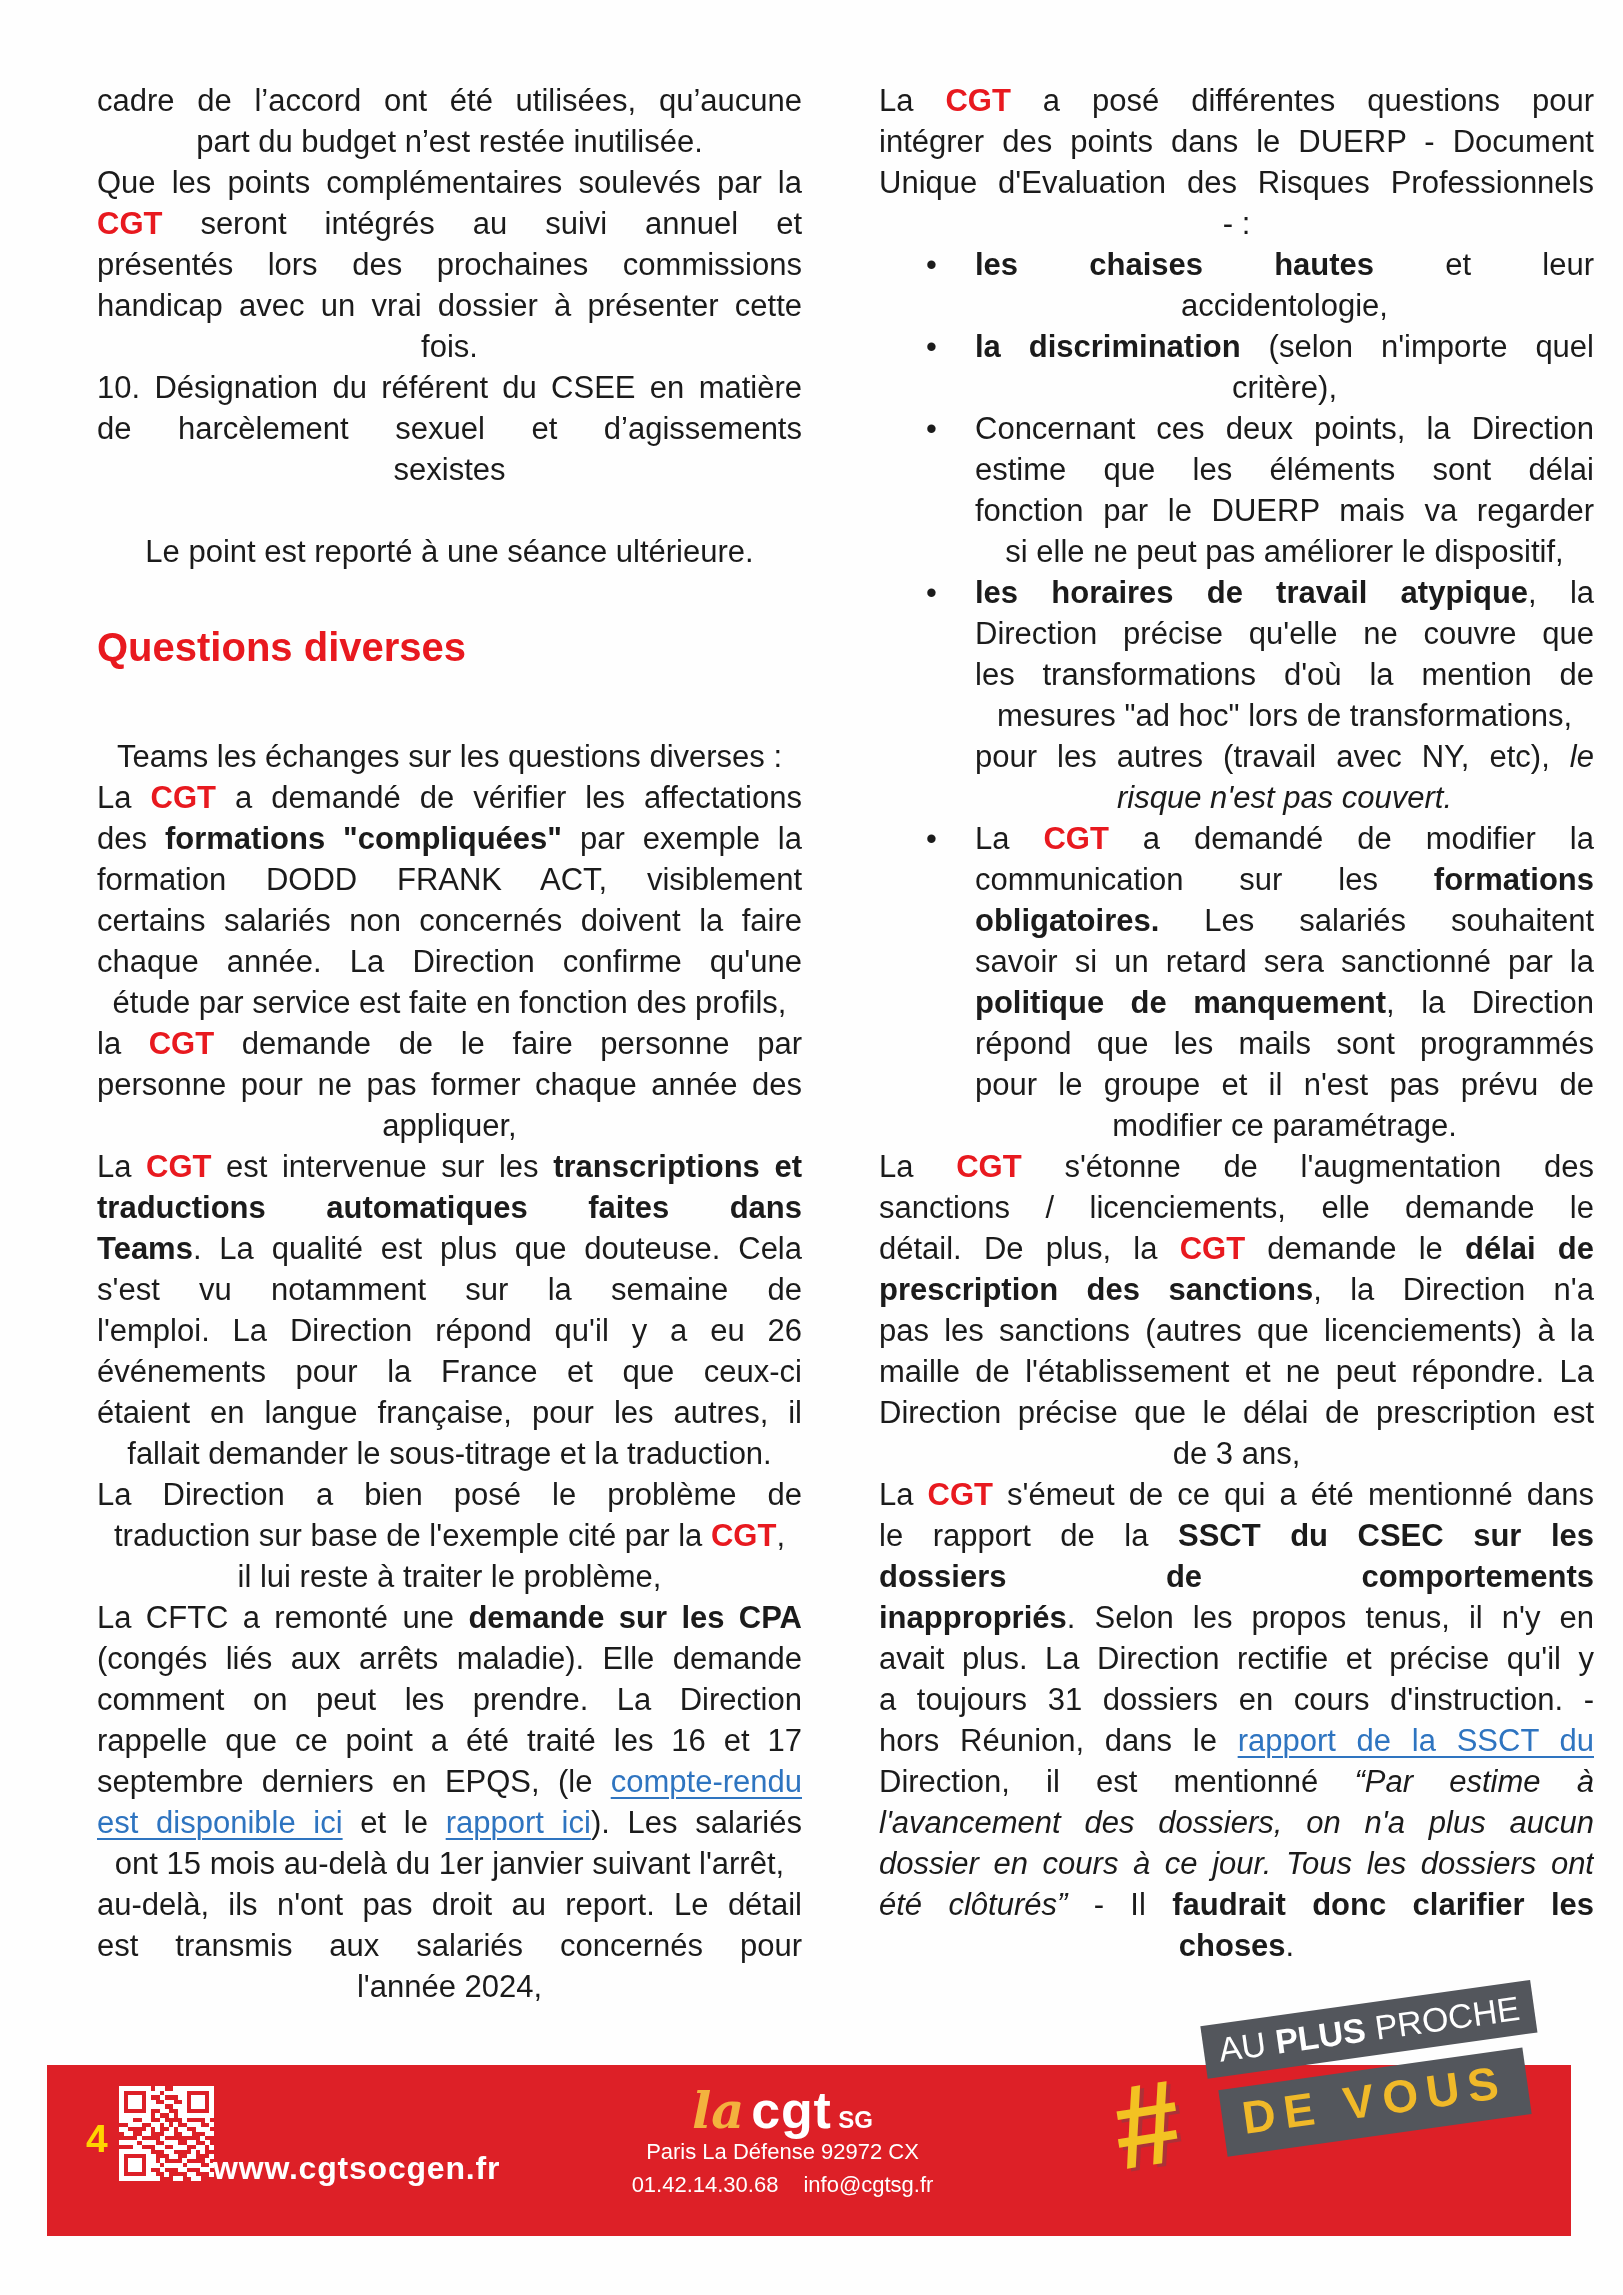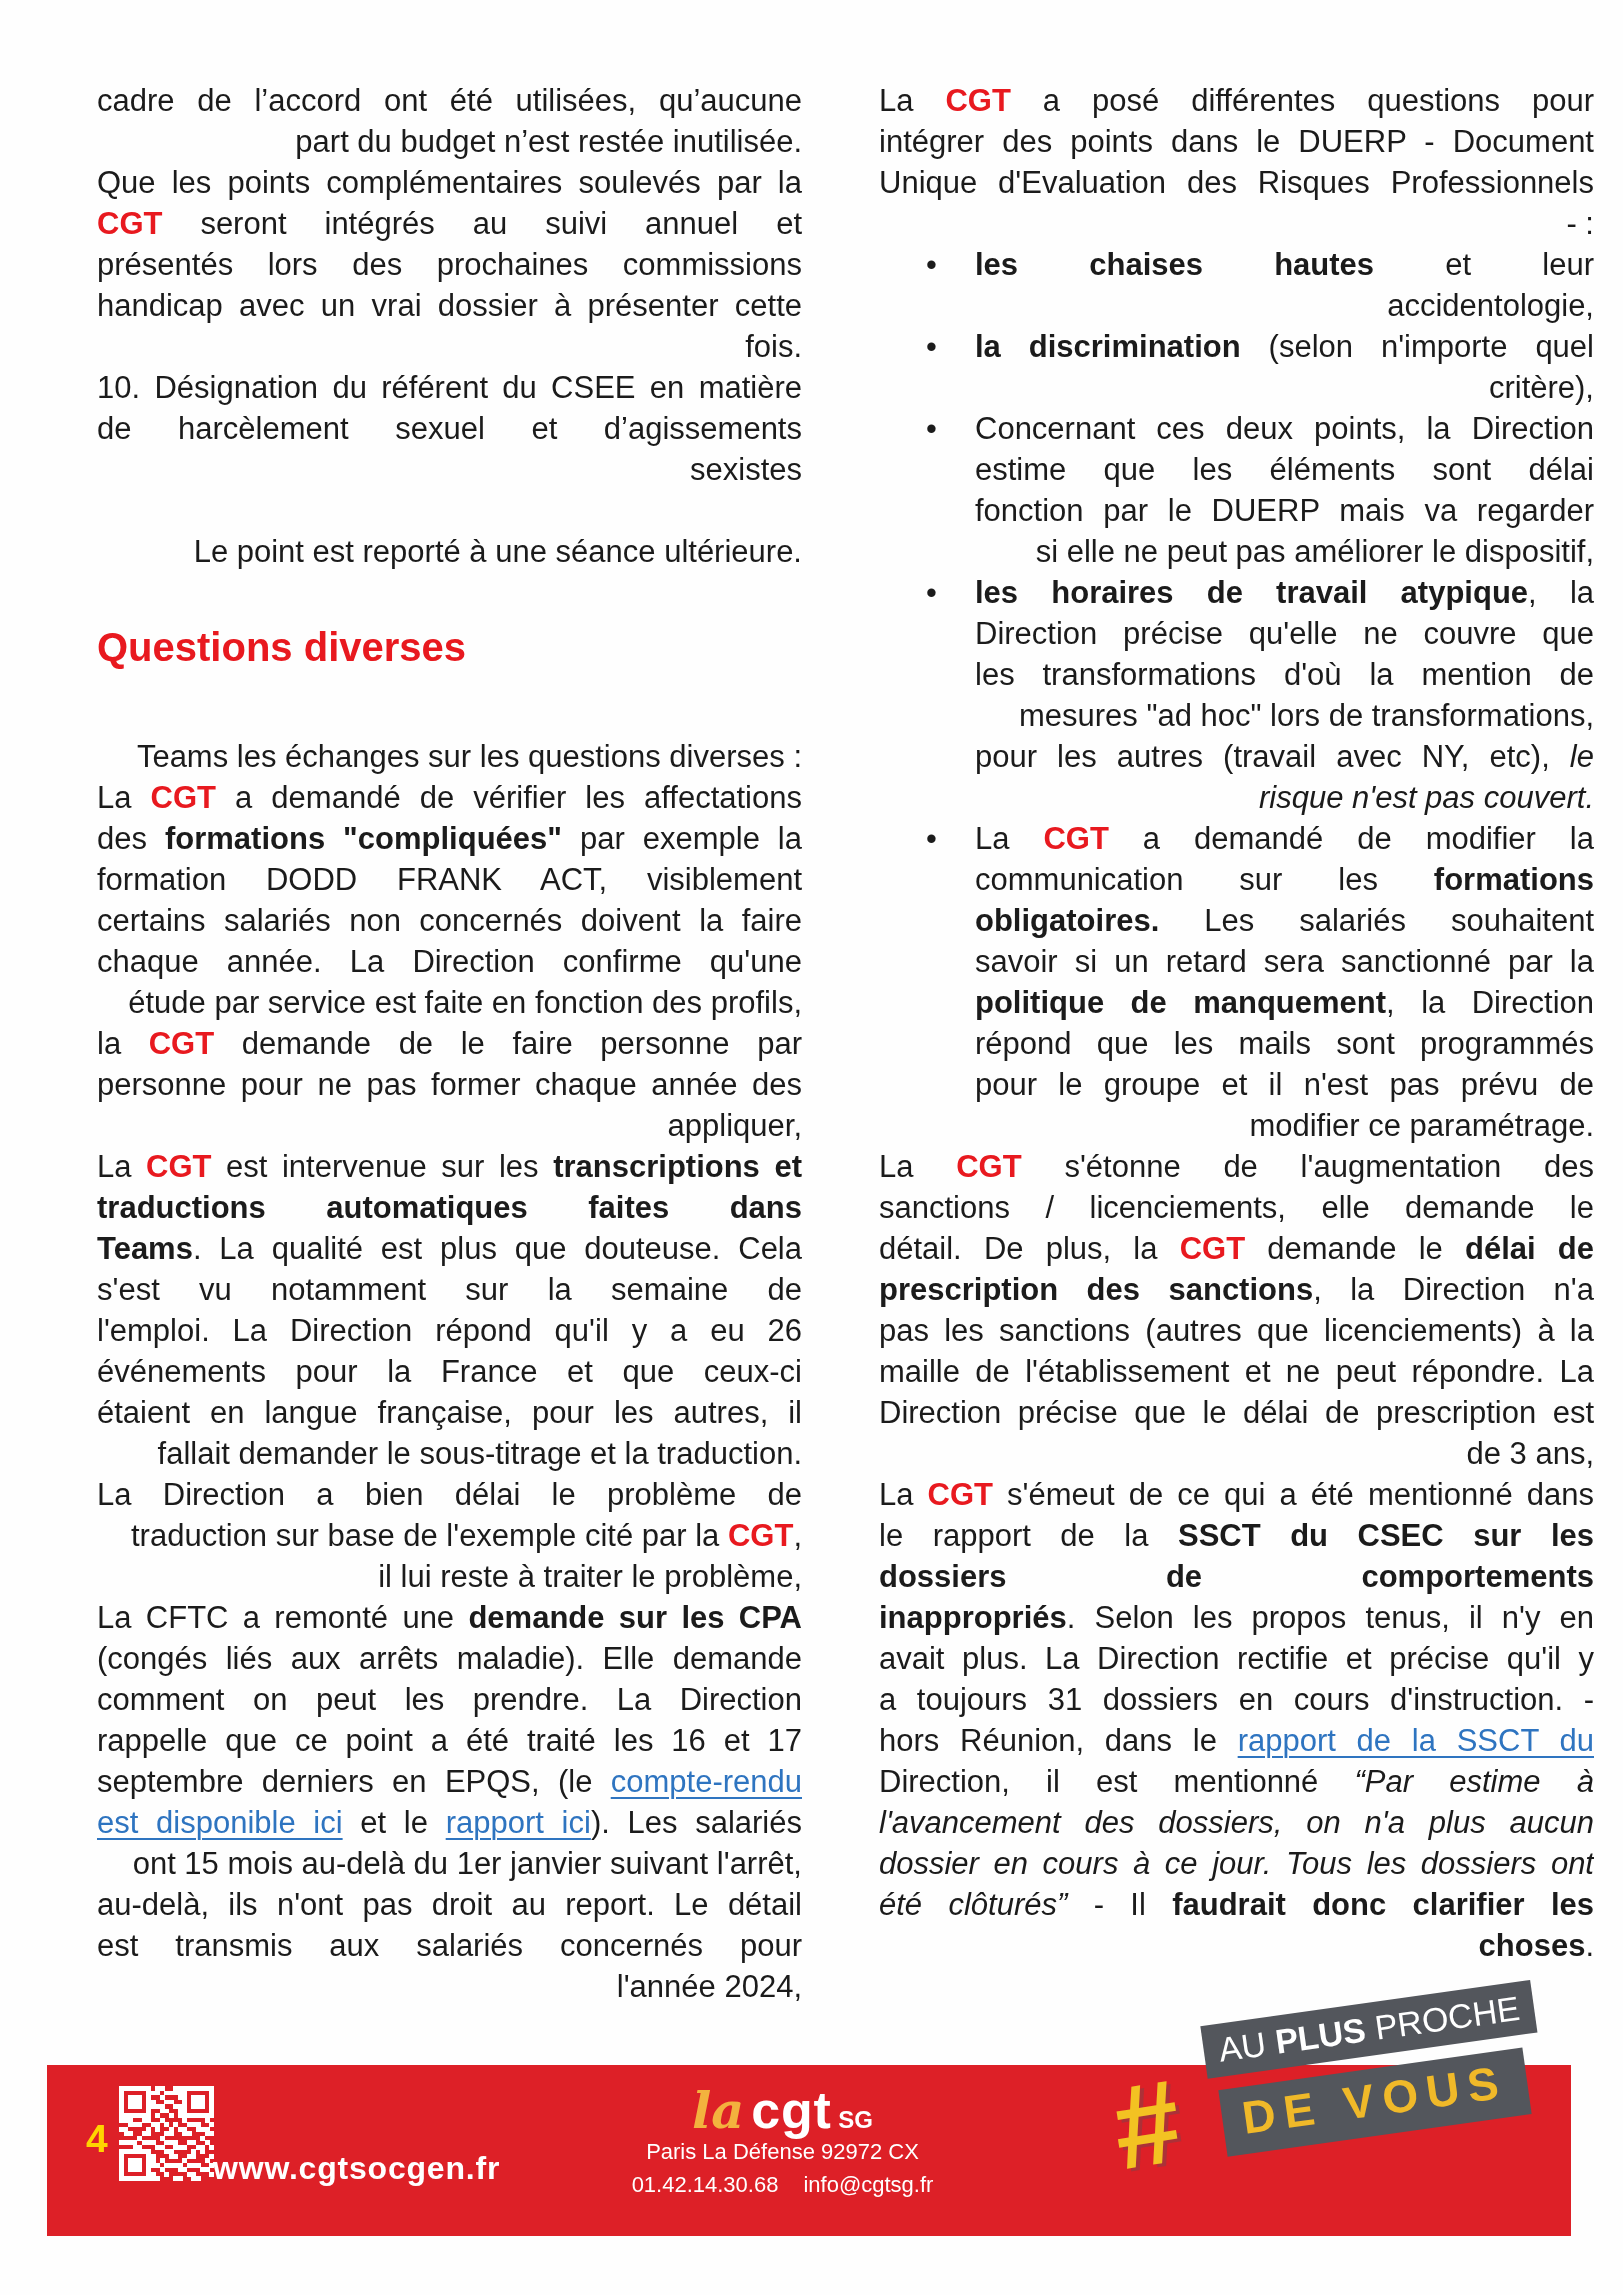--- a/index.html
+++ b/index.html
@@ -4,21 +4,21 @@
 <style>
   html,body{margin:0;padding:0;background:#ffffff;}
   .page{position:relative;width:1624px;height:2295px;background:#fefefe;overflow:hidden;
         font-family:"Liberation Sans",sans-serif;color:#1b1b1b;}
   
   .col{position:absolute;top:80px;font-size:31px;}
   #col-left{left:97px;width:705px;}
   #col-right{left:879px;width:715px;}
   .line{height:41px;line-height:41px;overflow:hidden;}
   .jy{text-align:justify;text-align-last:justify;}
-  .jn{text-align:right;white-space:nowrap;}
+  .jn{text-align:center;white-space:nowrap;}
   .sp{height:41px;}
   .hline{height:82px;line-height:68px;overflow:hidden;color:var(--cgt-red);
          font-weight:bold;font-size:40px;}
   .ind{padding-left:96px;position:relative;}
   .dot{position:absolute;left:47px;top:0;}
   .rsb{font-weight:bold;}
   .rsr{font-weight:bold;color:var(--cgt-red);}
   .rsi{font-style:italic;}
   a.rsl{color:var(--link-blue);text-decoration:underline;text-decoration-color:var(--link-blue);
         text-decoration-thickness:2.1px;text-underline-offset:5px;}
@@ -78,21 +78,21 @@
       <div class="line jy"><span class="">personne pour ne pas former chaque année des</span></div>
       <div class="line jn"><span class="">appliquer,</span></div>
       <div class="line jy"><span class="">La </span><span class="rsr">CGT</span><span class=""> est intervenue sur les </span><span class="rsb">transcriptions et</span></div>
       <div class="line jy"><span class="rsb">traductions automatiques faites dans</span></div>
       <div class="line jy"><span class="rsb">Teams</span><span class="">. La qualité est plus que douteuse. Cela</span></div>
       <div class="line jy"><span class="">s'est vu notamment sur la semaine de</span></div>
       <div class="line jy"><span class="">l'emploi. La Direction répond qu'il y a eu 26</span></div>
       <div class="line jy"><span class="">événements pour la France et que ceux-ci</span></div>
       <div class="line jy"><span class="">étaient en langue française, pour les autres, il</span></div>
       <div class="line jn"><span class="">fallait demander le sous-titrage et la traduction.</span></div>
-      <div class="line jy"><span class="">La Direction a bien délai le problème de</span></div>
+      <div class="line jy"><span class="">La Direction a bien posé le problème de</span></div>
       <div class="line jn"><span class="">traduction sur base de l'exemple cité par la </span><span class="rsr">CGT</span><span class="">,</span></div>
       <div class="line jn"><span class="">il lui reste à traiter le problème,</span></div>
       <div class="line jy"><span class="">La CFTC a remonté une </span><span class="rsb">demande sur les CPA</span></div>
       <div class="line jy"><span class="">(congés liés aux arrêts maladie). Elle demande</span></div>
       <div class="line jy"><span class="">comment on peut les prendre. La Direction</span></div>
       <div class="line jy"><span class="">rappelle que ce point a été traité les 16 et 17</span></div>
       <div class="line jy"><span class="">septembre derniers en EPQS, (le </span><a href="#" class="rsl">compte-rendu</a></div>
       <div class="line jy"><a href="#" class="rsl">est disponible ici</a><span class=""> et le </span><a href="#" class="rsl">rapport ici</a><span class="">). Les salariés</span></div>
       <div class="line jn"><span class="">ont 15 mois au-delà du 1er janvier suivant l'arrêt,</span></div>
       <div class="line jy"><span class="">au-delà, ils n'ont pas droit au report. Le détail</span></div>

